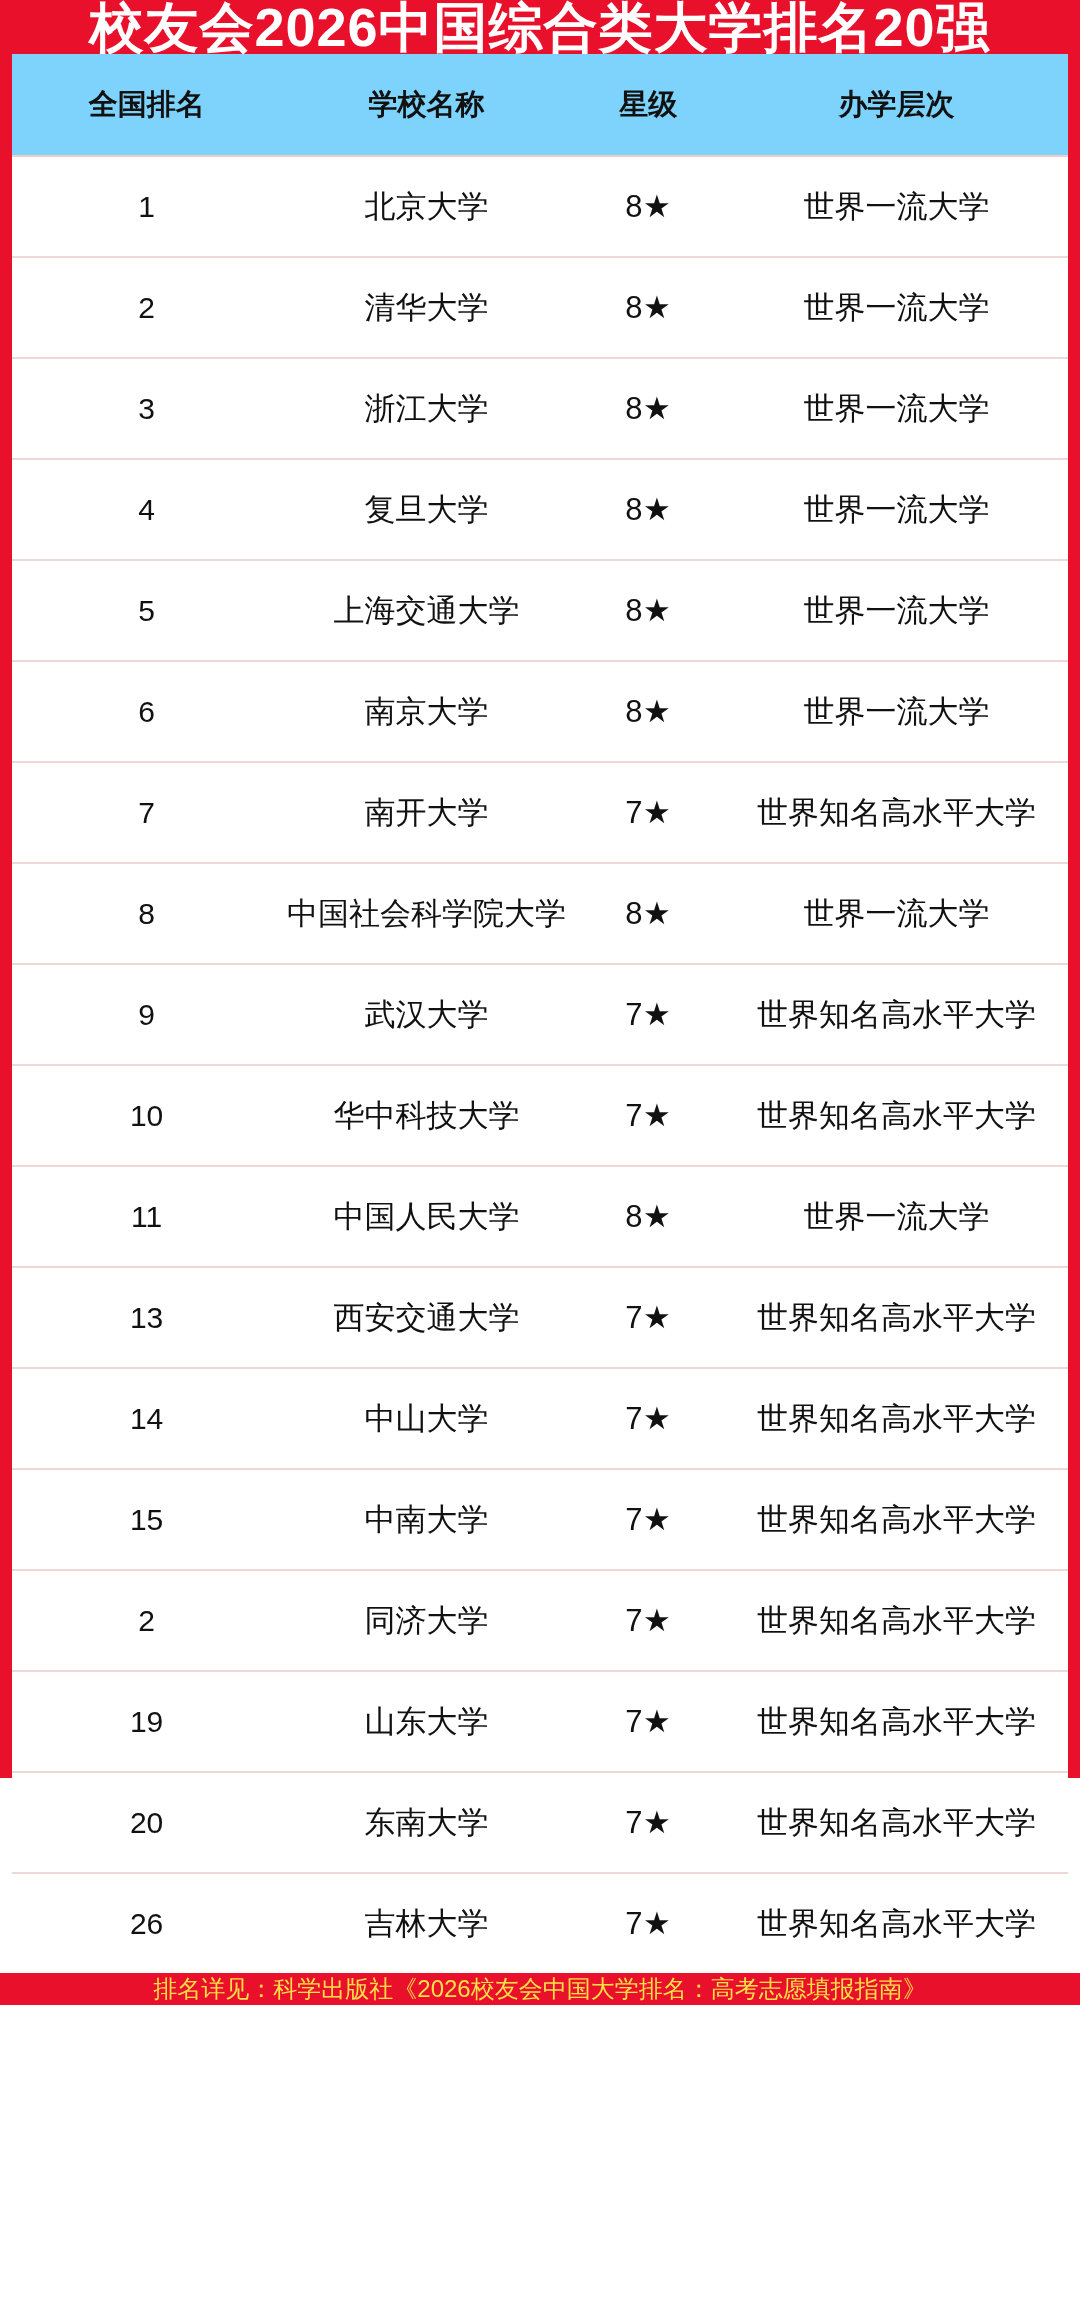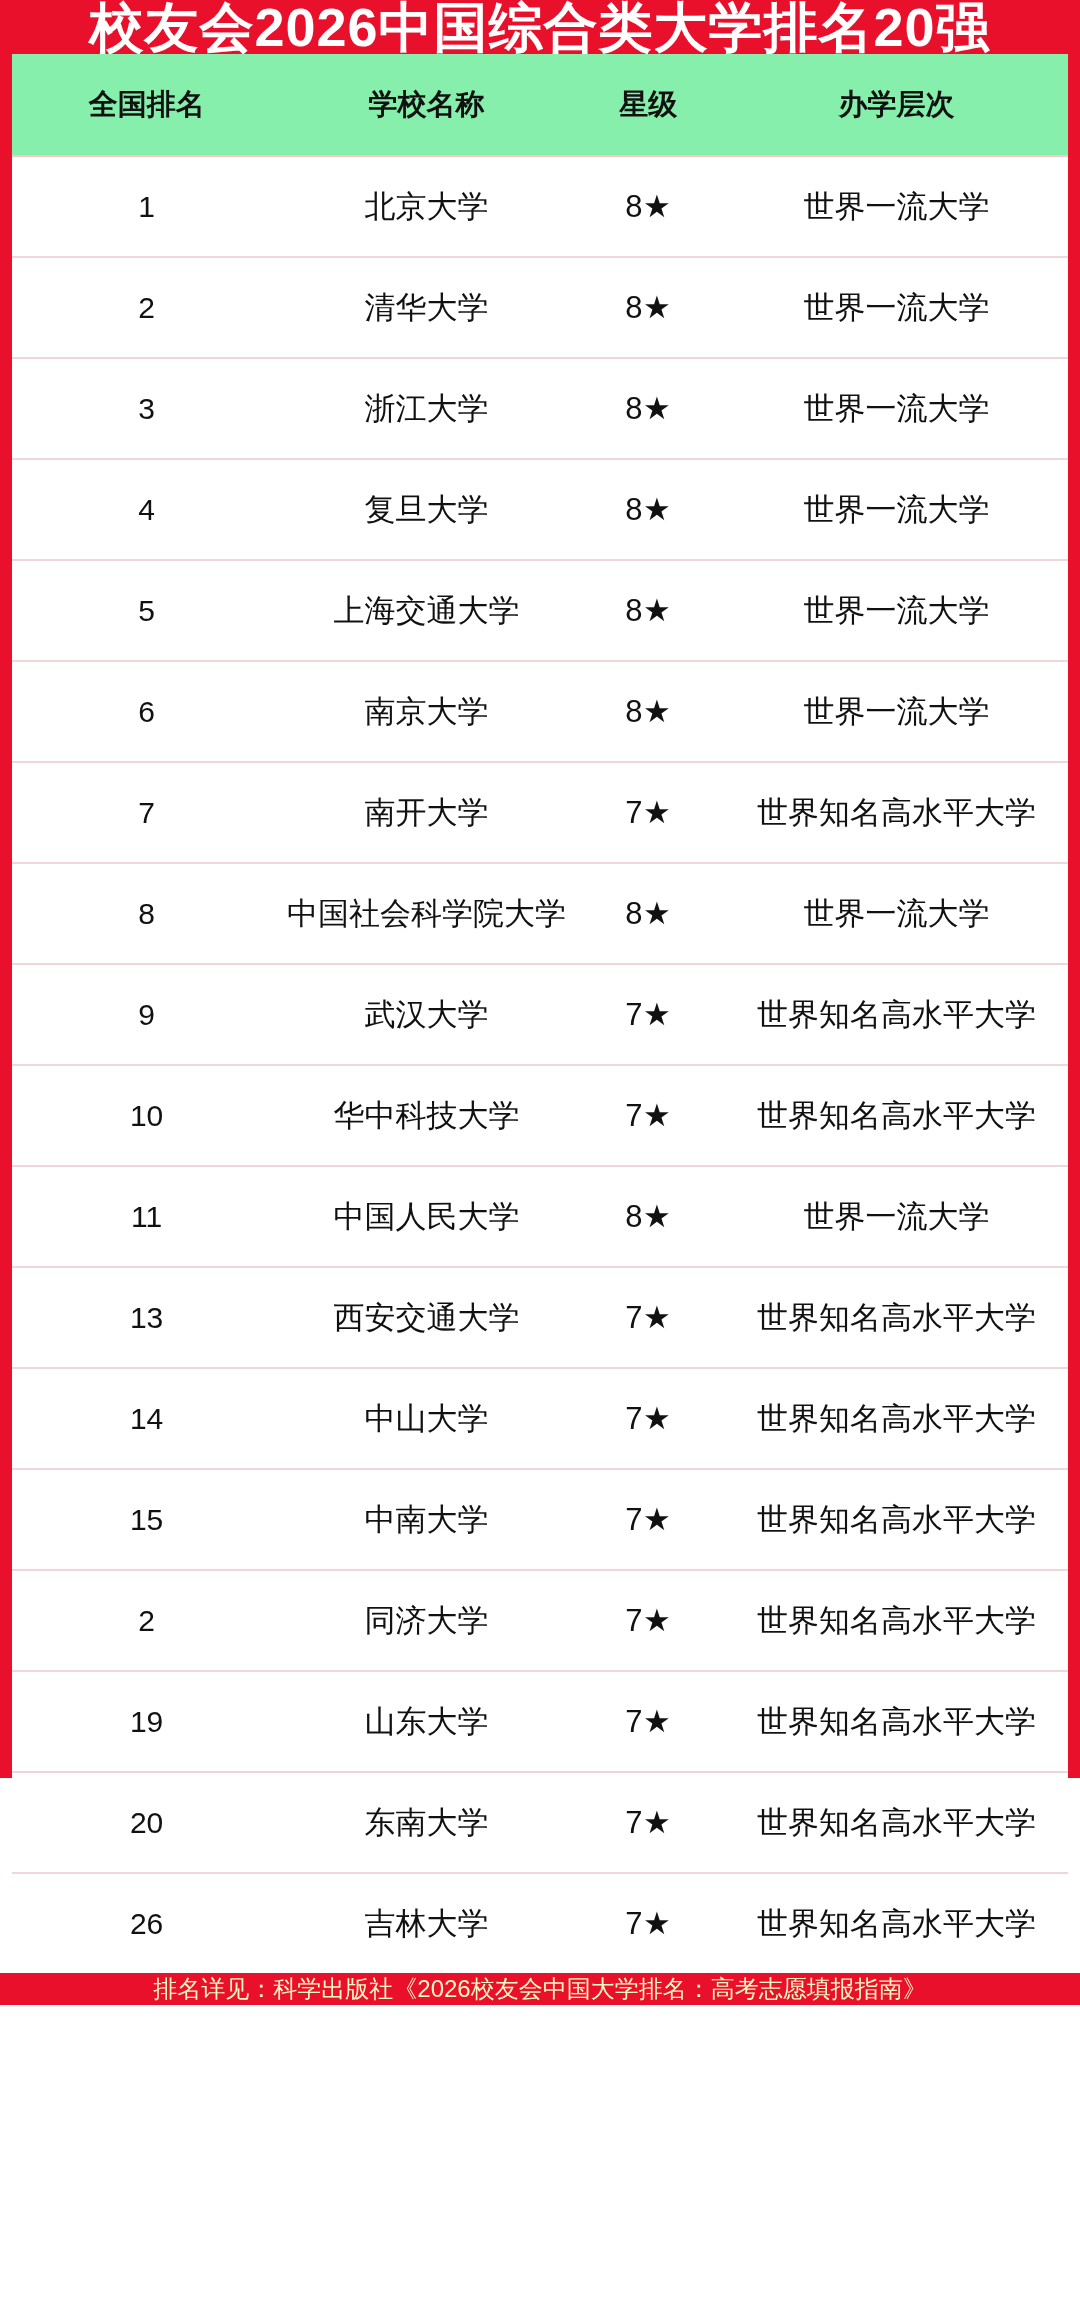--- a/index.html
+++ b/index.html
@@ -42,21 +42,21 @@
     margin: 0 12px;
     display: flex;
     flex-direction: column;
   }
   table {
     width: 100%;
     border-collapse: collapse;
     table-layout: fixed;
   }
   thead tr {
-    background: #86efac;
+    background: #7dd3fc;
     border-radius: 11px;
   }
   thead th {
     font-size: 29px;
     font-weight: bold;
     color: #111111;
     height: 101px;
     padding: 0;
     text-align: center;
     border-bottom: 2px solid #f3c9c9;
@@ -92,21 +92,21 @@
     font-size: 31px;
   }
   .footer {
     height: 92px;
     display: flex;
     align-items: center;
     justify-content: center;
     background: #e8102a;
   }
   .footer-text {
-    color: #fef9c3;
+    color: #fde047;
     font-size: 24px;
     white-space: nowrap;
   }
 </style>
 </head>
 <body>
 
 <div class="card">
 
   <div class="title-bar">

